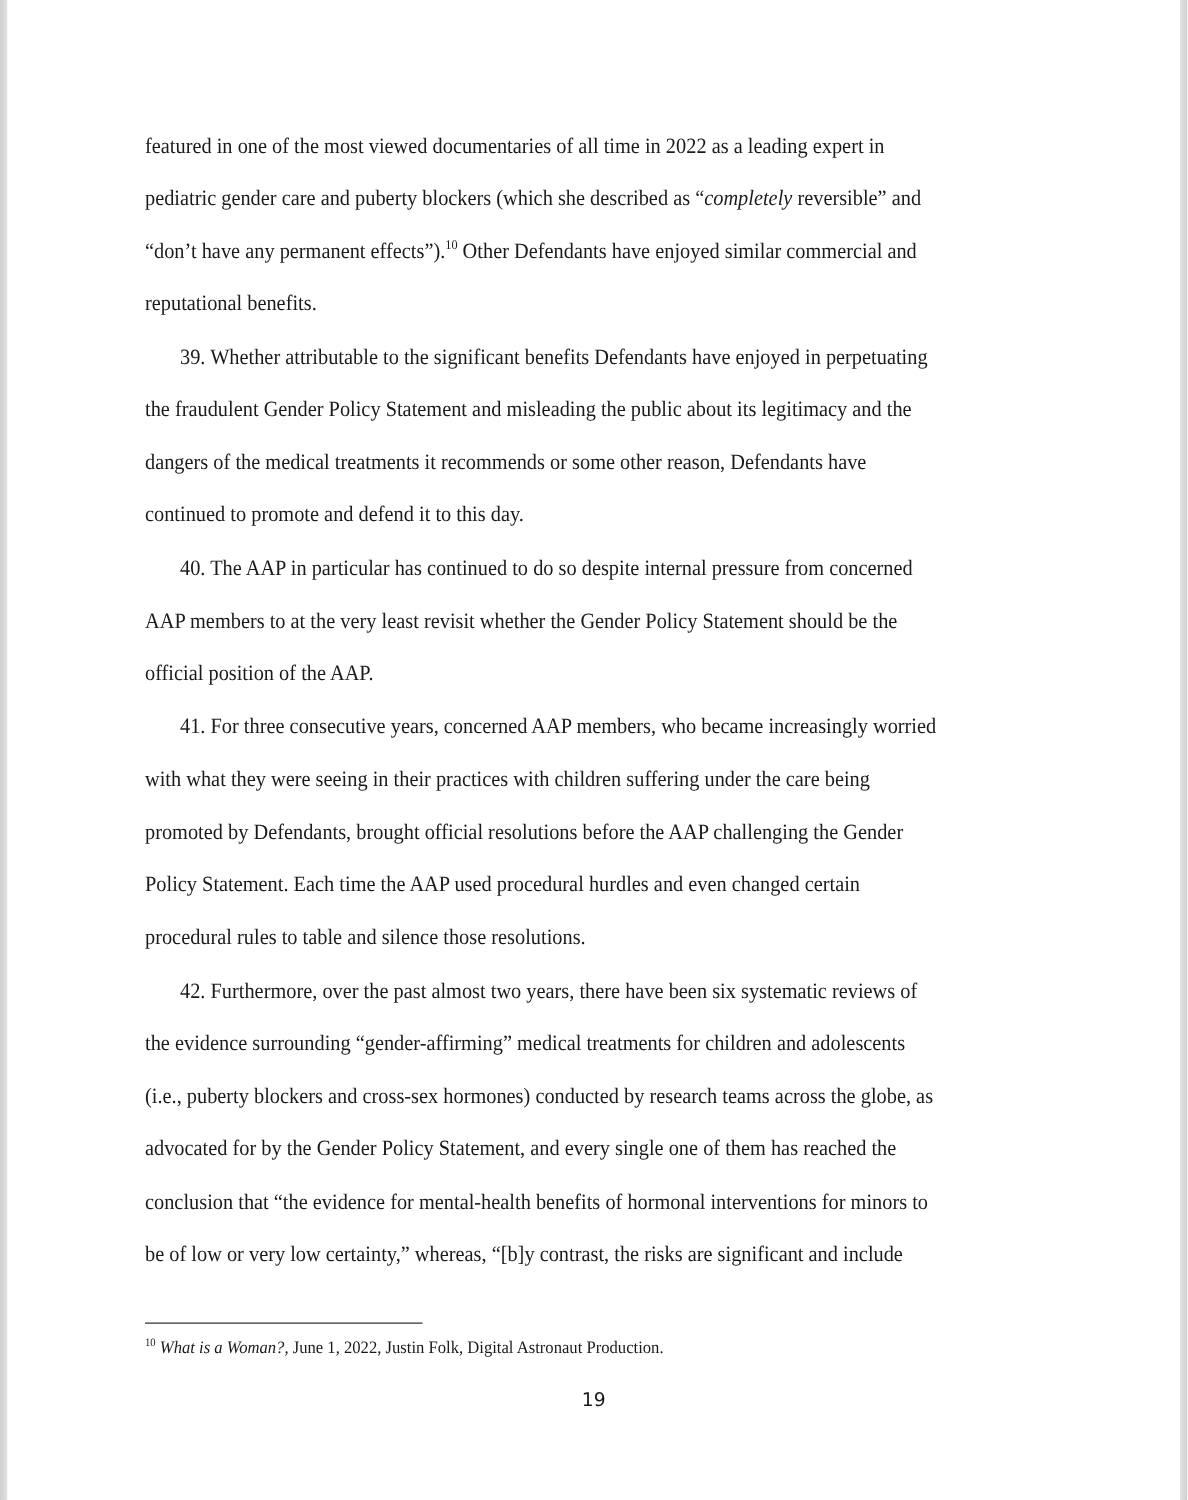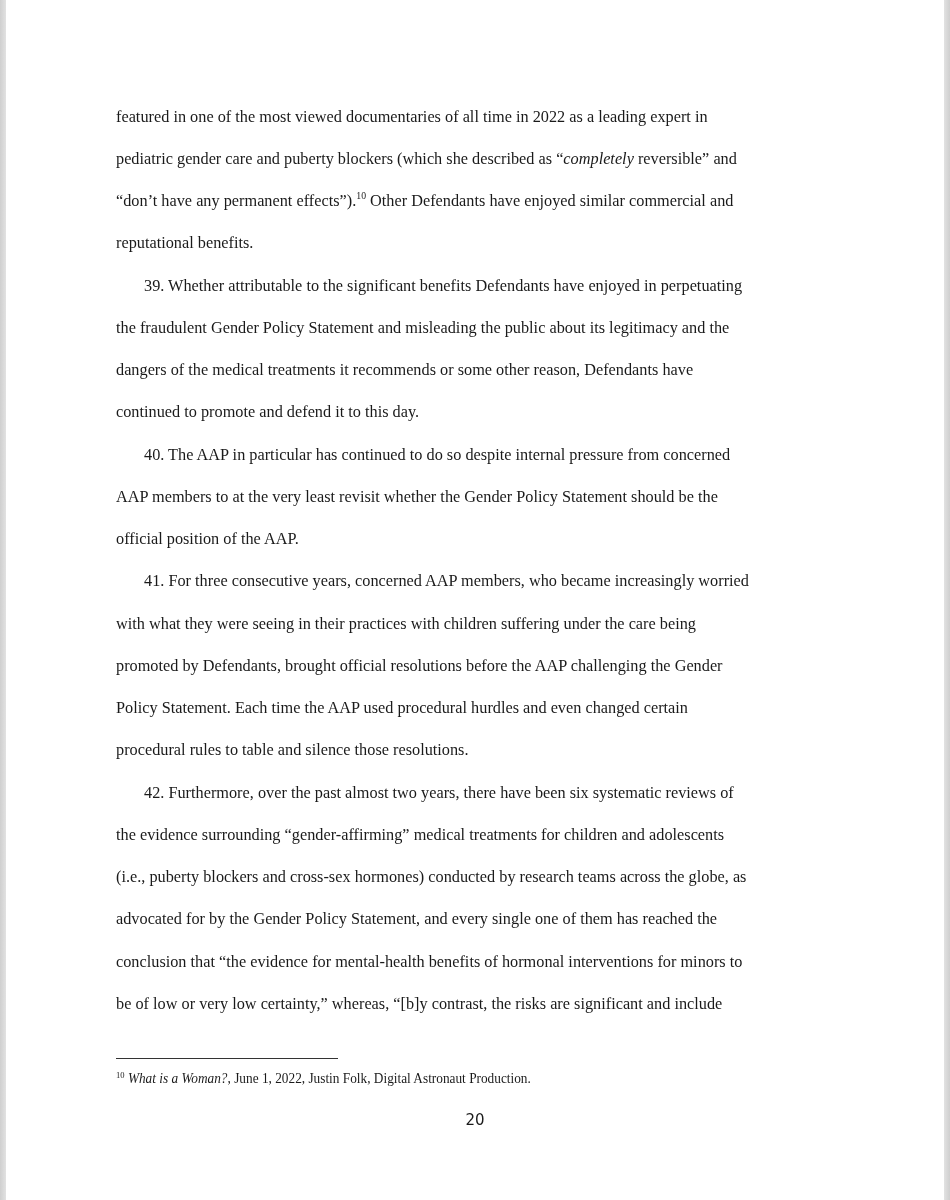--- a/index.html
+++ b/index.html
@@ -78,13 +78,13 @@
   <div class="line" style="top:824px">the evidence surrounding “gender-affirming” medical treatments for children and adolescents</div>
   <div class="line" style="top:866px">(i.e., puberty blockers and cross-sex hormones) conducted by research teams across the globe, as</div>
   <div class="line" style="top:908px">advocated for by the Gender Policy Statement, and every single one of them has reached the</div>
   <div class="line" style="top:951px">conclusion that “the evidence for mental-health benefits of hormonal interventions for minors to</div>
   <div class="line" style="top:993px">be of low or very low certainty,” whereas, “[b]y contrast, the risks are significant and include</div>
 </div>
 
 <div class="fn-rule"></div>
 <div class="footnote"><sup>10</sup> <i>What is a Woman?</i><span>, June 1, 2022, Justin Folk, Digital Astronaut Production.</span></div>
 
-<div class="page-number">20</div>
+<div class="page-number">19</div>
 
 </body></html>

